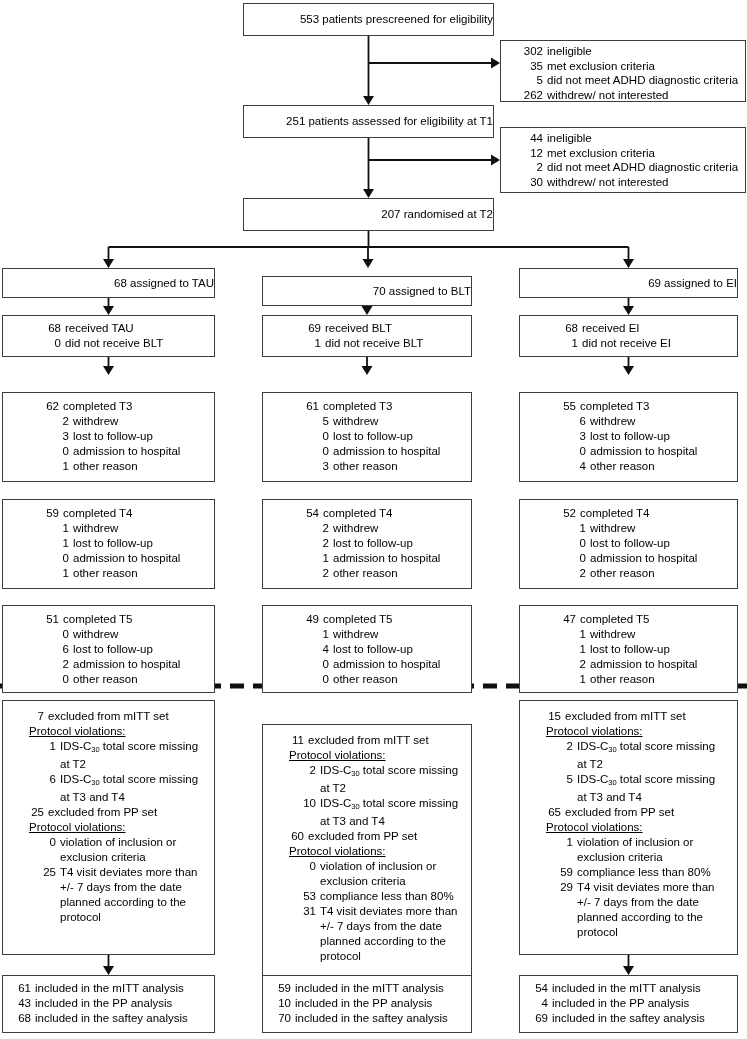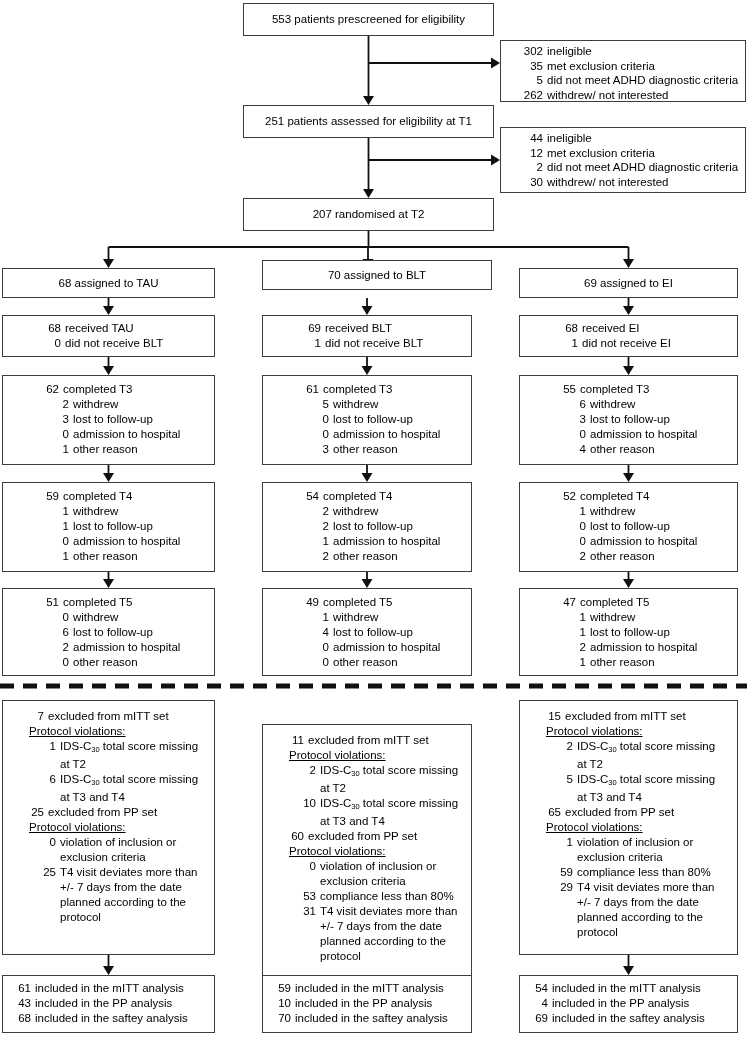--- a/index.html
+++ b/index.html
@@ -1,30 +1,30 @@
 <!DOCTYPE html>
 <html><head>
 <meta charset="utf-8">
 <style>
   html,body{margin:0;padding:0;background:#ffffff;}
   #flow{position:relative;width:747px;height:1039px;background:#ffffff;
         font-family:"Liberation Sans","DejaVu Sans",sans-serif;color:#000;overflow:hidden;}
   #connectors{position:absolute;left:0;top:0;z-index:0;pointer-events:none;}
   .box{position:absolute;background:#ffffff;border:1.5px solid #3d3d3d;box-sizing:border-box;
        font-size:11.5px;line-height:15px;z-index:1;}
-  .center{display:flex;align-items:center;justify-content:center;text-align:center;}
+  .center{display:flex;align-items:center;justify-content:flex-end;text-align:center;}
   .ln{display:flex;}
   .num{flex:none;text-align:right;white-space:pre;}
   .txt{margin-left:4px;white-space:nowrap;}
   .u .txt{margin-left:0;text-decoration:underline;}
   sub{font-size:7.5px;vertical-align:-2px;}
   
   .excl{padding:3px 2px 0 20px;line-height:14.5px;}  .excl .num{width:22px;}
   .recv{padding:5px 0 0 44px;}                      .recv .num{width:14px;}
-  .comp{padding:6px 11px 0 42px;}                      .comp .num{width:14px;} .comp .i1{margin-left:10px;}
+  .comp{padding:6px 11px 0 42px;margin-top:17px;}                      .comp .num{width:14px;} .comp .i1{margin-left:10px;}
   .mitt{padding:8px 0 0 26px;}                      .mitt .num{width:15px;} .mitt .i1{margin-left:12px;}
   .incl{padding:5px 0 0 12px;}                      .incl .num{width:16px;}
 </style>
 </head>
 <body>
 
 <div id="flow">
   <svg id="connectors" width="747" height="1039">
       <line x1="368.5" y1="36" x2="368.5" y2="97" stroke="#101010" stroke-width="1.8"></line>
       <polygon points="363,96 374,96 368.5,105" fill="#101010"></polygon>
@@ -264,21 +264,21 @@
       <div class="ln">
         <span class="num">43</span>
         <span class="txt">included in the PP analysis</span>
       </div>
       <div class="ln">
         <span class="num">68</span>
         <span class="txt">included in the saftey analysis</span>
       </div>
     </div>
 
-  <div class="box center" style="left:262px;top:260px;width:230px;height:30px">
+  <div class="box center" style="left:262px;top:276px;width:210px;height:30px">
     <span>70 assigned to BLT</span>
   </div>
   <div class="box recv" style="left:262px;top:315px;width:210px;height:42px">
       <div class="ln">
         <span class="num">69</span>
         <span class="txt">received BLT</span>
       </div>
       <div class="ln">
         <span class="num">1</span>
         <span class="txt">did not receive BLT</span>

